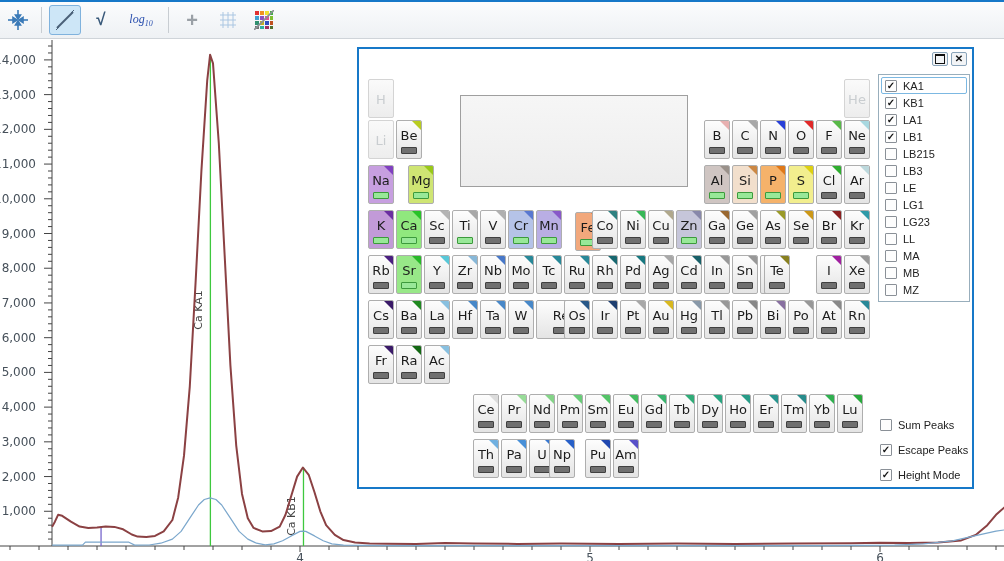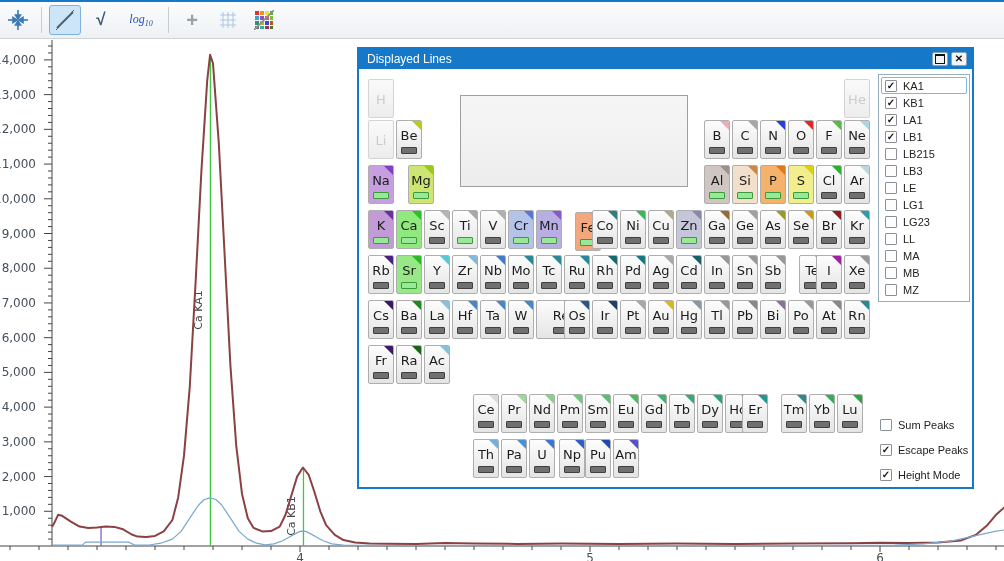--- a/index.html
+++ b/index.html
@@ -304,23 +304,20 @@
       <text text-anchor="middle" fill="#444" font-size="11" font-family="DejaVu Sans, sans-serif" transform="translate(295.47999999999985,516) rotate(-90)">Ca KB1</text>
     </g>
     <g>
       <line x1="101.06" y1="526.9033168666197" x2="101.06" y2="546" stroke="#7766cc" stroke-width="1.3"></line>
     </g>
     <polyline points="52.1,526.9 54.9,521.7 58.1,514.8 62.2,515.8 70.9,521.7 79.6,526.6 88.3,527.9 97.0,527.6 105.7,526.6 114.4,526.9 123.1,529.3 131.8,534.5 137.6,536.6 146.3,537.0 155.0,535.9 163.7,531.4 172.4,520.0 178.2,497.4 184.0,455.7 189.8,386.3 195.6,282.1 201.4,171.0 207.2,80.7 210.1,54.7 213.0,63.4 218.8,143.2 224.6,254.3 230.4,365.4 236.2,445.3 242.0,493.9 247.8,518.2 253.6,527.9 262.3,531.4 271.0,531.1 279.7,526.6 285.5,514.8 291.3,495.7 297.1,476.6 302.9,467.5 308.7,474.8 314.5,492.2 320.3,511.3 326.1,525.2 334.8,534.9 343.5,540.1 355.1,542.5 369.6,543.4 387.0,543.7 416.0,543.9 445.0,542.9 474.0,543.4 517.5,543.9 561.0,543.6 619.0,543.9 677.0,543.6 735.0,543.9 793.0,543.6 851.0,543.2 880.0,542.7 909.0,543.0 938.0,542.5 961.2,540.4 975.7,534.9 987.3,525.2 996.0,514.8 1004.7,507.1" fill="none" stroke="#8b4143" stroke-width="2" stroke-linejoin="round"></polyline>
     <polyline points="52.1,545.1 82.5,545.1 85.4,542.2 128.9,542.2 134.7,545.1 149.2,545.0 160.8,543.2 172.4,539.1 181.1,531.4 189.8,518.2 198.5,505.0 204.3,499.5 210.1,497.9 215.9,499.5 221.7,505.0 230.4,518.2 239.1,531.4 247.8,539.1 256.5,543.2 265.2,544.8 273.9,543.9 282.6,540.8 291.3,535.9 300.0,531.4 302.9,531.1 305.8,531.4 314.5,535.9 323.2,540.8 331.9,543.9 343.5,545.1 387.0,545.6 590.0,545.7 822.0,545.6 894.5,545.1 923.5,543.9 952.5,540.8 975.7,535.6 996.0,531.1 1004.7,529.9" fill="none" stroke="#7ba7cc" stroke-width="1.2" stroke-linejoin="round"></polyline>
   </svg>
 
 <div class="dialog">
-  <div class="dlg-title">
-    <span>Displayed Lines</span>
-  </div>
   <div class="dlg-btn max">
     <span class="max-glyph"></span>
   </div>
   <div class="dlg-btn close">
     <span>✕</span>
   </div>
 
   <div class="infobox"></div>
 
   <div id="ptable">
@@ -566,21 +563,21 @@
       <div class="cell" style="left: 373px; top: 206px;">
         <div class="corner" style="border-top-color: rgb(152, 152, 152);"></div>
         <div class="sym">Sn</div>
         <div class="ind" style="background: rgb(112, 112, 112); border: 1px solid rgb(64, 64, 64);"></div>
       </div>
       <div class="cell" style="left: 401px; top: 206px;">
         <div class="corner" style="border-top-color: rgb(152, 152, 152);"></div>
         <div class="sym">Sb</div>
         <div class="ind" style="background: rgb(112, 112, 112); border: 1px solid rgb(64, 64, 64);"></div>
       </div>
-      <div class="cell" style="left: 440px; top: 206px; padding-left: 14px;">
+      <div class="cell" style="left: 405px; top: 206px; padding-left: 14px;">
         <div class="corner" style="border-top-color: rgb(136, 128, 32);"></div>
         <div class="sym">Te</div>
         <div class="ind" style="background: rgb(112, 112, 112); border: 1px solid rgb(64, 64, 64);"></div>
       </div>
       <div class="cell" style="left: 457px; top: 206px;">
         <div class="corner" style="border-top-color: rgb(160, 32, 160);"></div>
         <div class="sym">I</div>
         <div class="ind" style="background: rgb(112, 112, 112); border: 1px solid rgb(64, 64, 64);"></div>
       </div>
       <div class="cell" style="left: 485px; top: 206px;">
@@ -736,21 +733,21 @@
       <div class="cell" style="left: 338px; top: 345px;">
         <div class="corner" style="border-top-color: rgb(40, 164, 128);"></div>
         <div class="sym">Dy</div>
         <div class="ind" style="background: rgb(112, 112, 112); border: 1px solid rgb(64, 64, 64);"></div>
       </div>
       <div class="cell" style="left: 366px; top: 345px;">
         <div class="corner" style="border-top-color: rgb(40, 156, 136);"></div>
         <div class="sym">Ho</div>
         <div class="ind" style="background: rgb(112, 112, 112); border: 1px solid rgb(64, 64, 64);"></div>
       </div>
-      <div class="cell" style="left: 383px; top: 345px;">
+      <div class="cell" style="left: 394px; top: 345px;">
         <div class="corner" style="border-top-color: rgb(40, 148, 142);"></div>
         <div class="sym">Er</div>
         <div class="ind" style="background: rgb(112, 112, 112); border: 1px solid rgb(64, 64, 64);"></div>
       </div>
       <div class="cell" style="left: 422px; top: 345px;">
         <div class="corner" style="border-top-color: rgb(40, 140, 140);"></div>
         <div class="sym">Tm</div>
         <div class="ind" style="background: rgb(112, 112, 112); border: 1px solid rgb(64, 64, 64);"></div>
       </div>
       <div class="cell" style="left: 450px; top: 345px;">
@@ -771,21 +768,21 @@
       <div class="cell" style="left: 142px; top: 390px;">
         <div class="corner" style="border-top-color: rgb(72, 144, 216);"></div>
         <div class="sym">Pa</div>
         <div class="ind" style="background: rgb(112, 112, 112); border: 1px solid rgb(64, 64, 64);"></div>
       </div>
       <div class="cell" style="left: 170px; top: 390px;">
         <div class="corner" style="border-top-color: rgb(56, 120, 208);"></div>
         <div class="sym">U</div>
         <div class="ind" style="background: rgb(112, 112, 112); border: 1px solid rgb(64, 64, 64);"></div>
       </div>
-      <div class="cell" style="left: 200px; top: 390px;">
+      <div class="cell" style="left: 190px; top: 390px;">
         <div class="corner" style="border-top-color: rgb(40, 96, 200);"></div>
         <div class="sym">Np</div>
         <div class="ind" style="background: rgb(112, 112, 112); border: 1px solid rgb(64, 64, 64);"></div>
       </div>
       <div class="cell" style="left: 226px; top: 390px;">
         <div class="corner" style="border-top-color: rgb(32, 72, 176);"></div>
         <div class="sym">Pu</div>
         <div class="ind" style="background: rgb(112, 112, 112); border: 1px solid rgb(64, 64, 64);"></div>
       </div>
       <div class="cell" style="left: 254px; top: 390px;">

